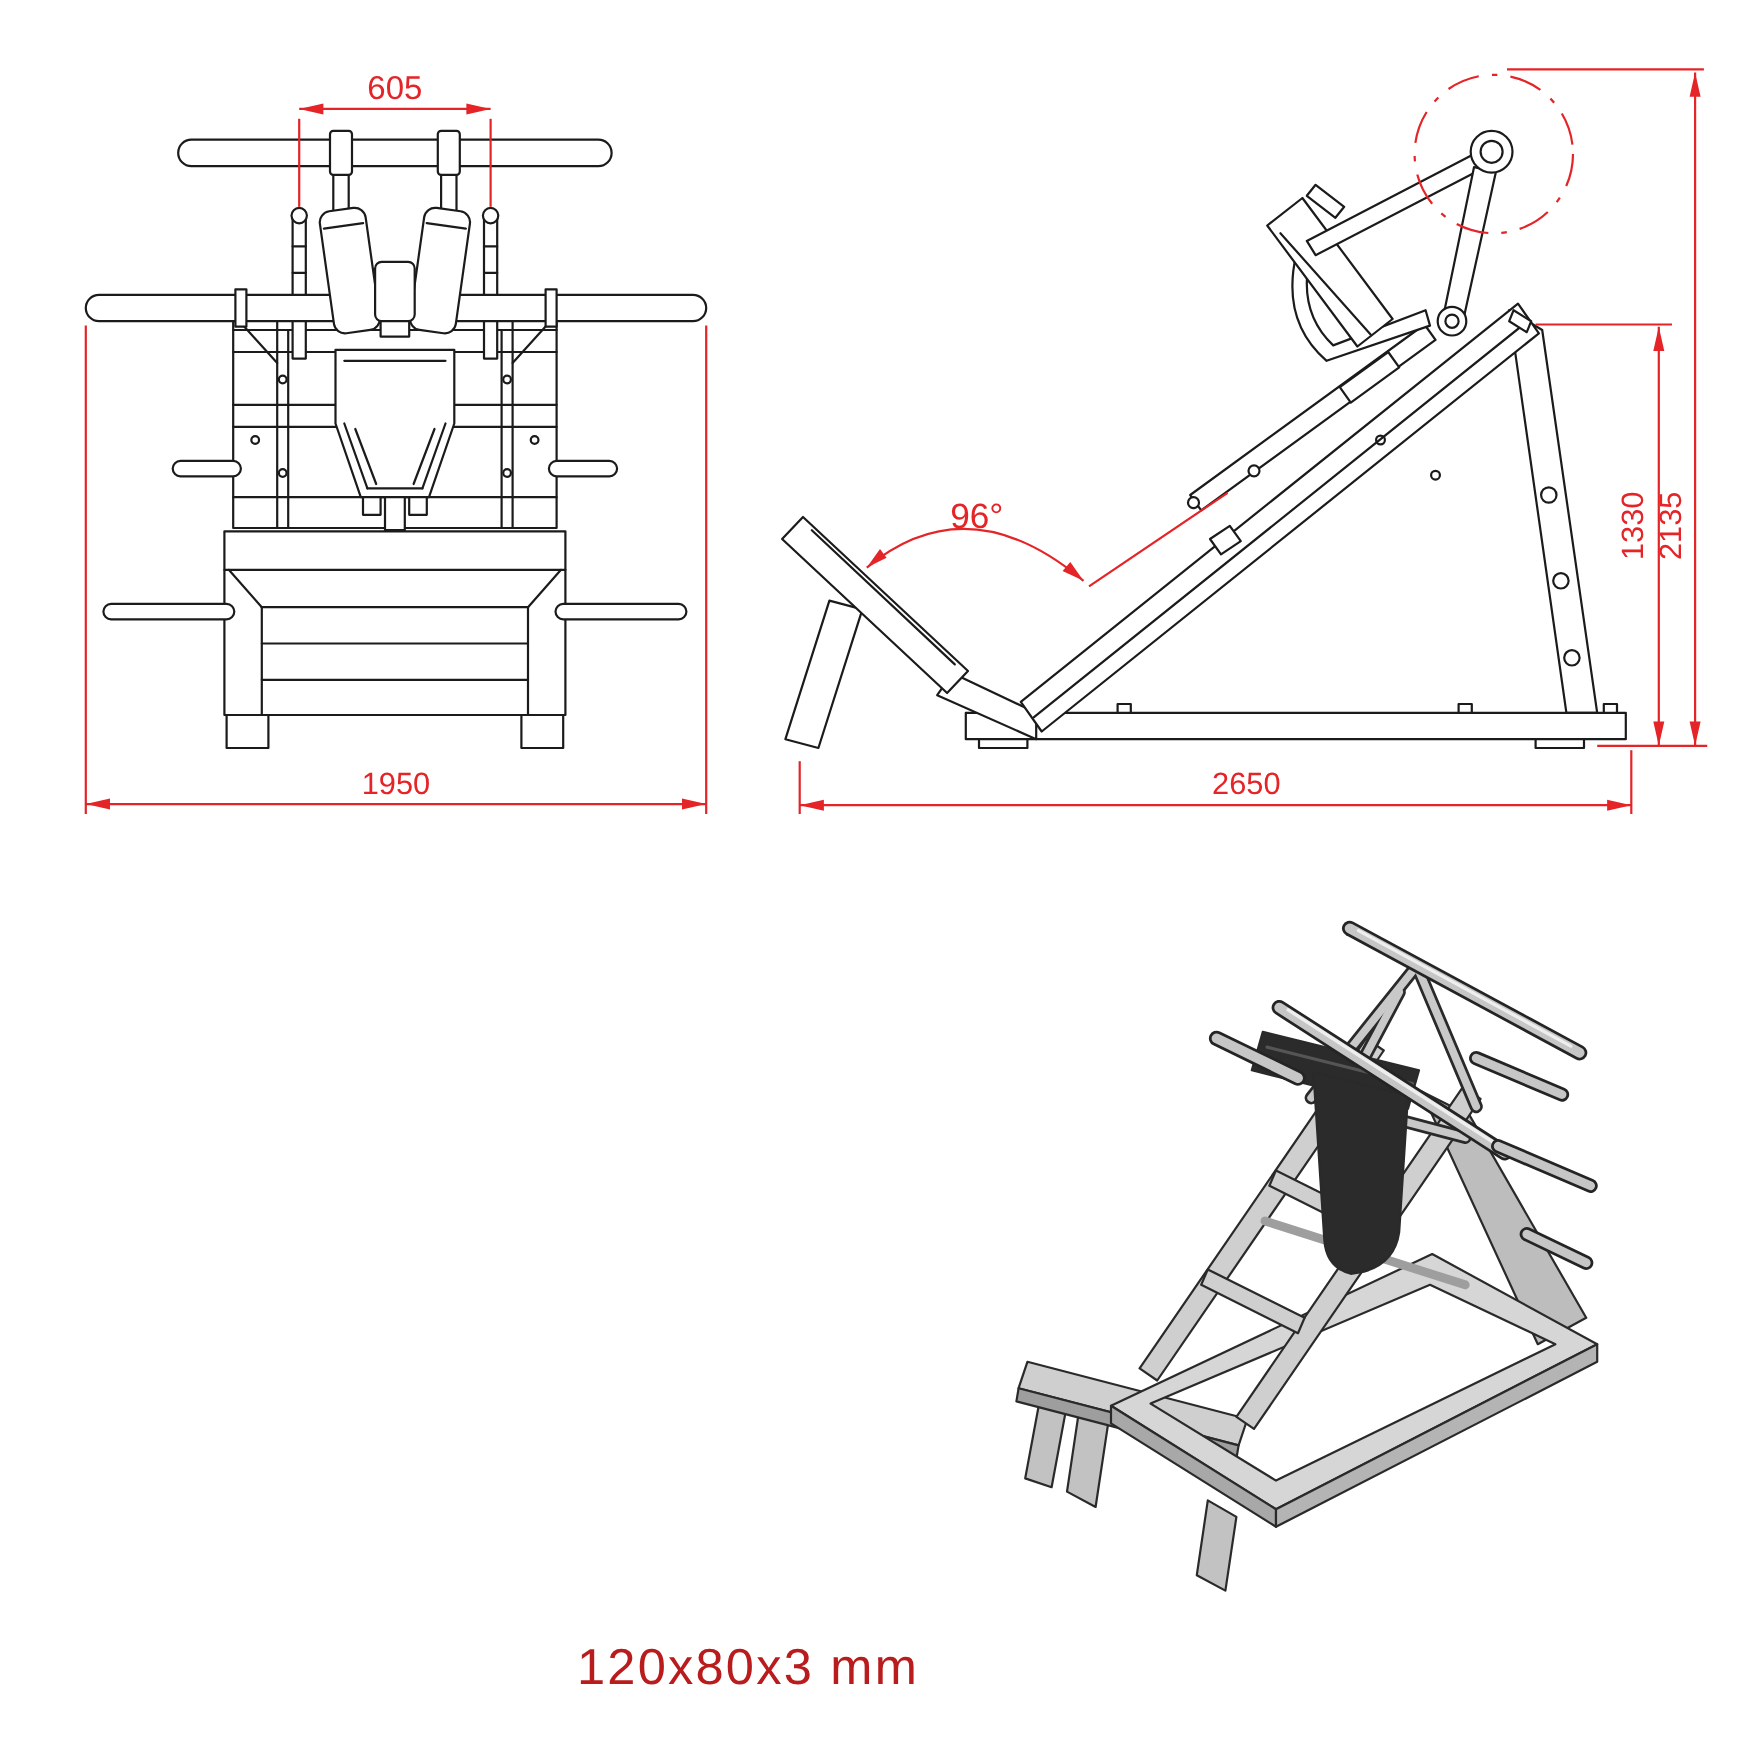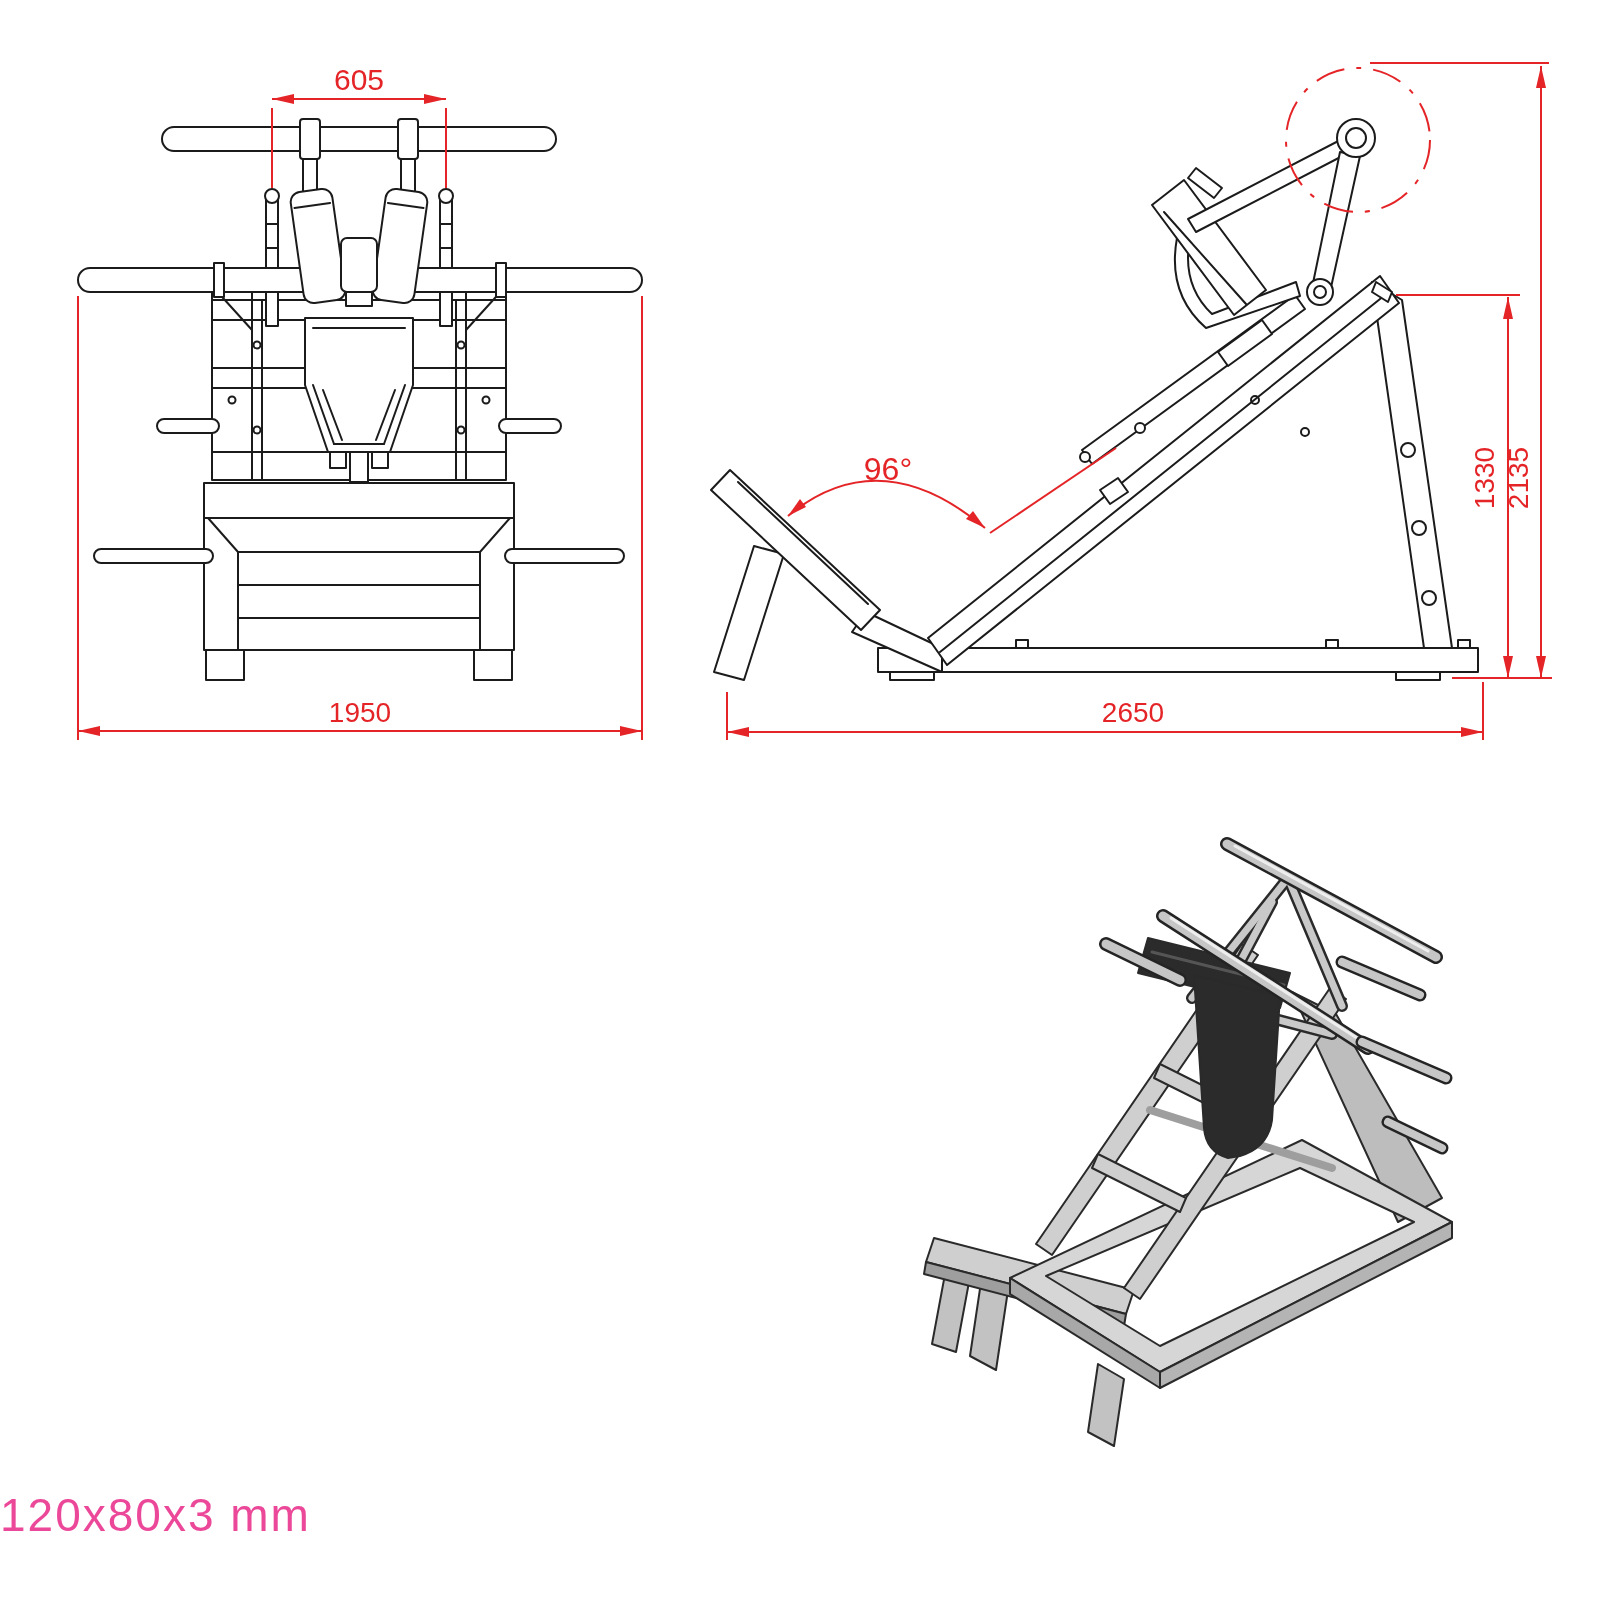--- a/index.html
+++ b/index.html
@@ -1,20 +1,20 @@
 <!DOCTYPE html>
 <html><head>
 <meta charset="utf-8">
 <style>
   html,body{margin:0;padding:0;background:#ffffff;}
   #page{position:relative;width:1600px;height:1600px;background:#ffffff;overflow:hidden;
         font-family:"Liberation Sans",sans-serif;}
   #drawing{position:absolute;left:0;top:0;}
-  .caption{position:absolute;left:0;top:1488px;width:1360px;
-           font-size:46px;font-weight:300;letter-spacing:2px;color:#ec4899;
+  .caption{position:absolute;left:0;top:1488px;width:1360px;text-align:center;
+           font-size:46px;font-weight:300;letter-spacing:2px;color:#b91c1c;
            font-family:"Liberation Sans",sans-serif;}
   svg text{font-family:"Liberation Sans",sans-serif;}
   .dimtxt{fill:#e42427;font-size:28px;}
   .dimtxt-lg{fill:#e42427;font-size:30px;}
 </style>
 </head>
 <body>
 
 <div id="page">
 <svg id="drawing" width="1600" height="1600" viewBox="0 0 1600 1600">

